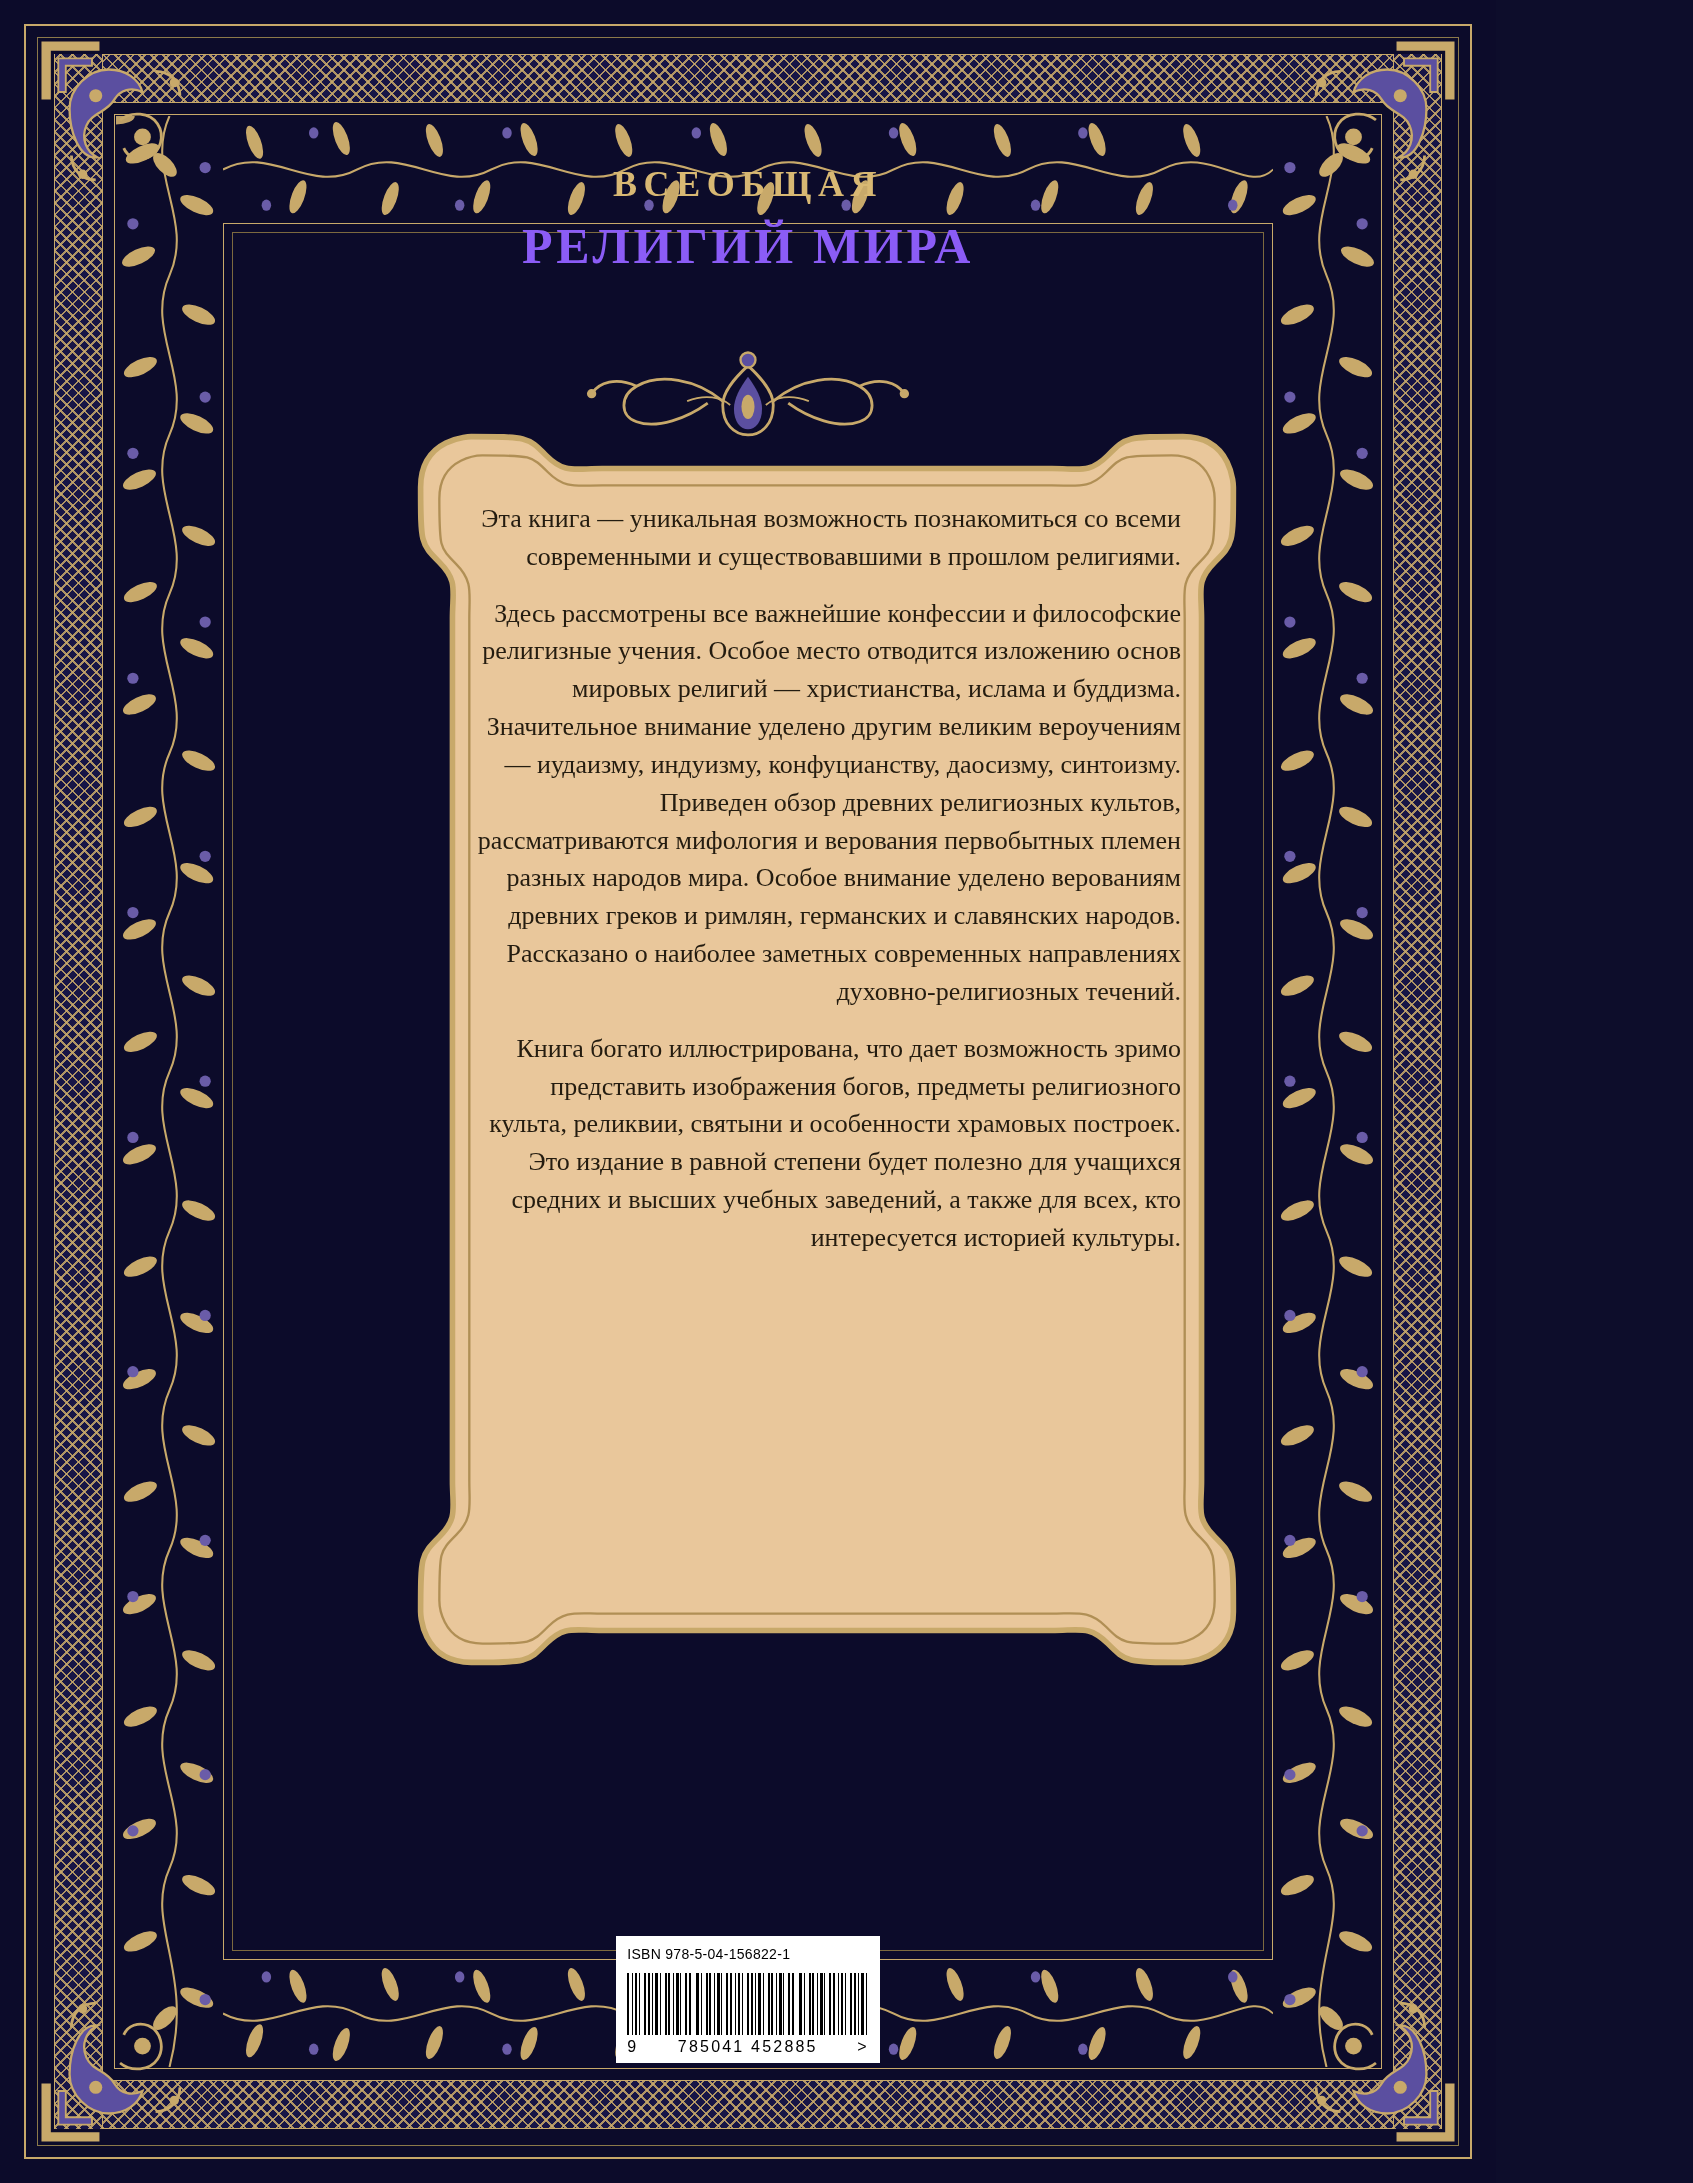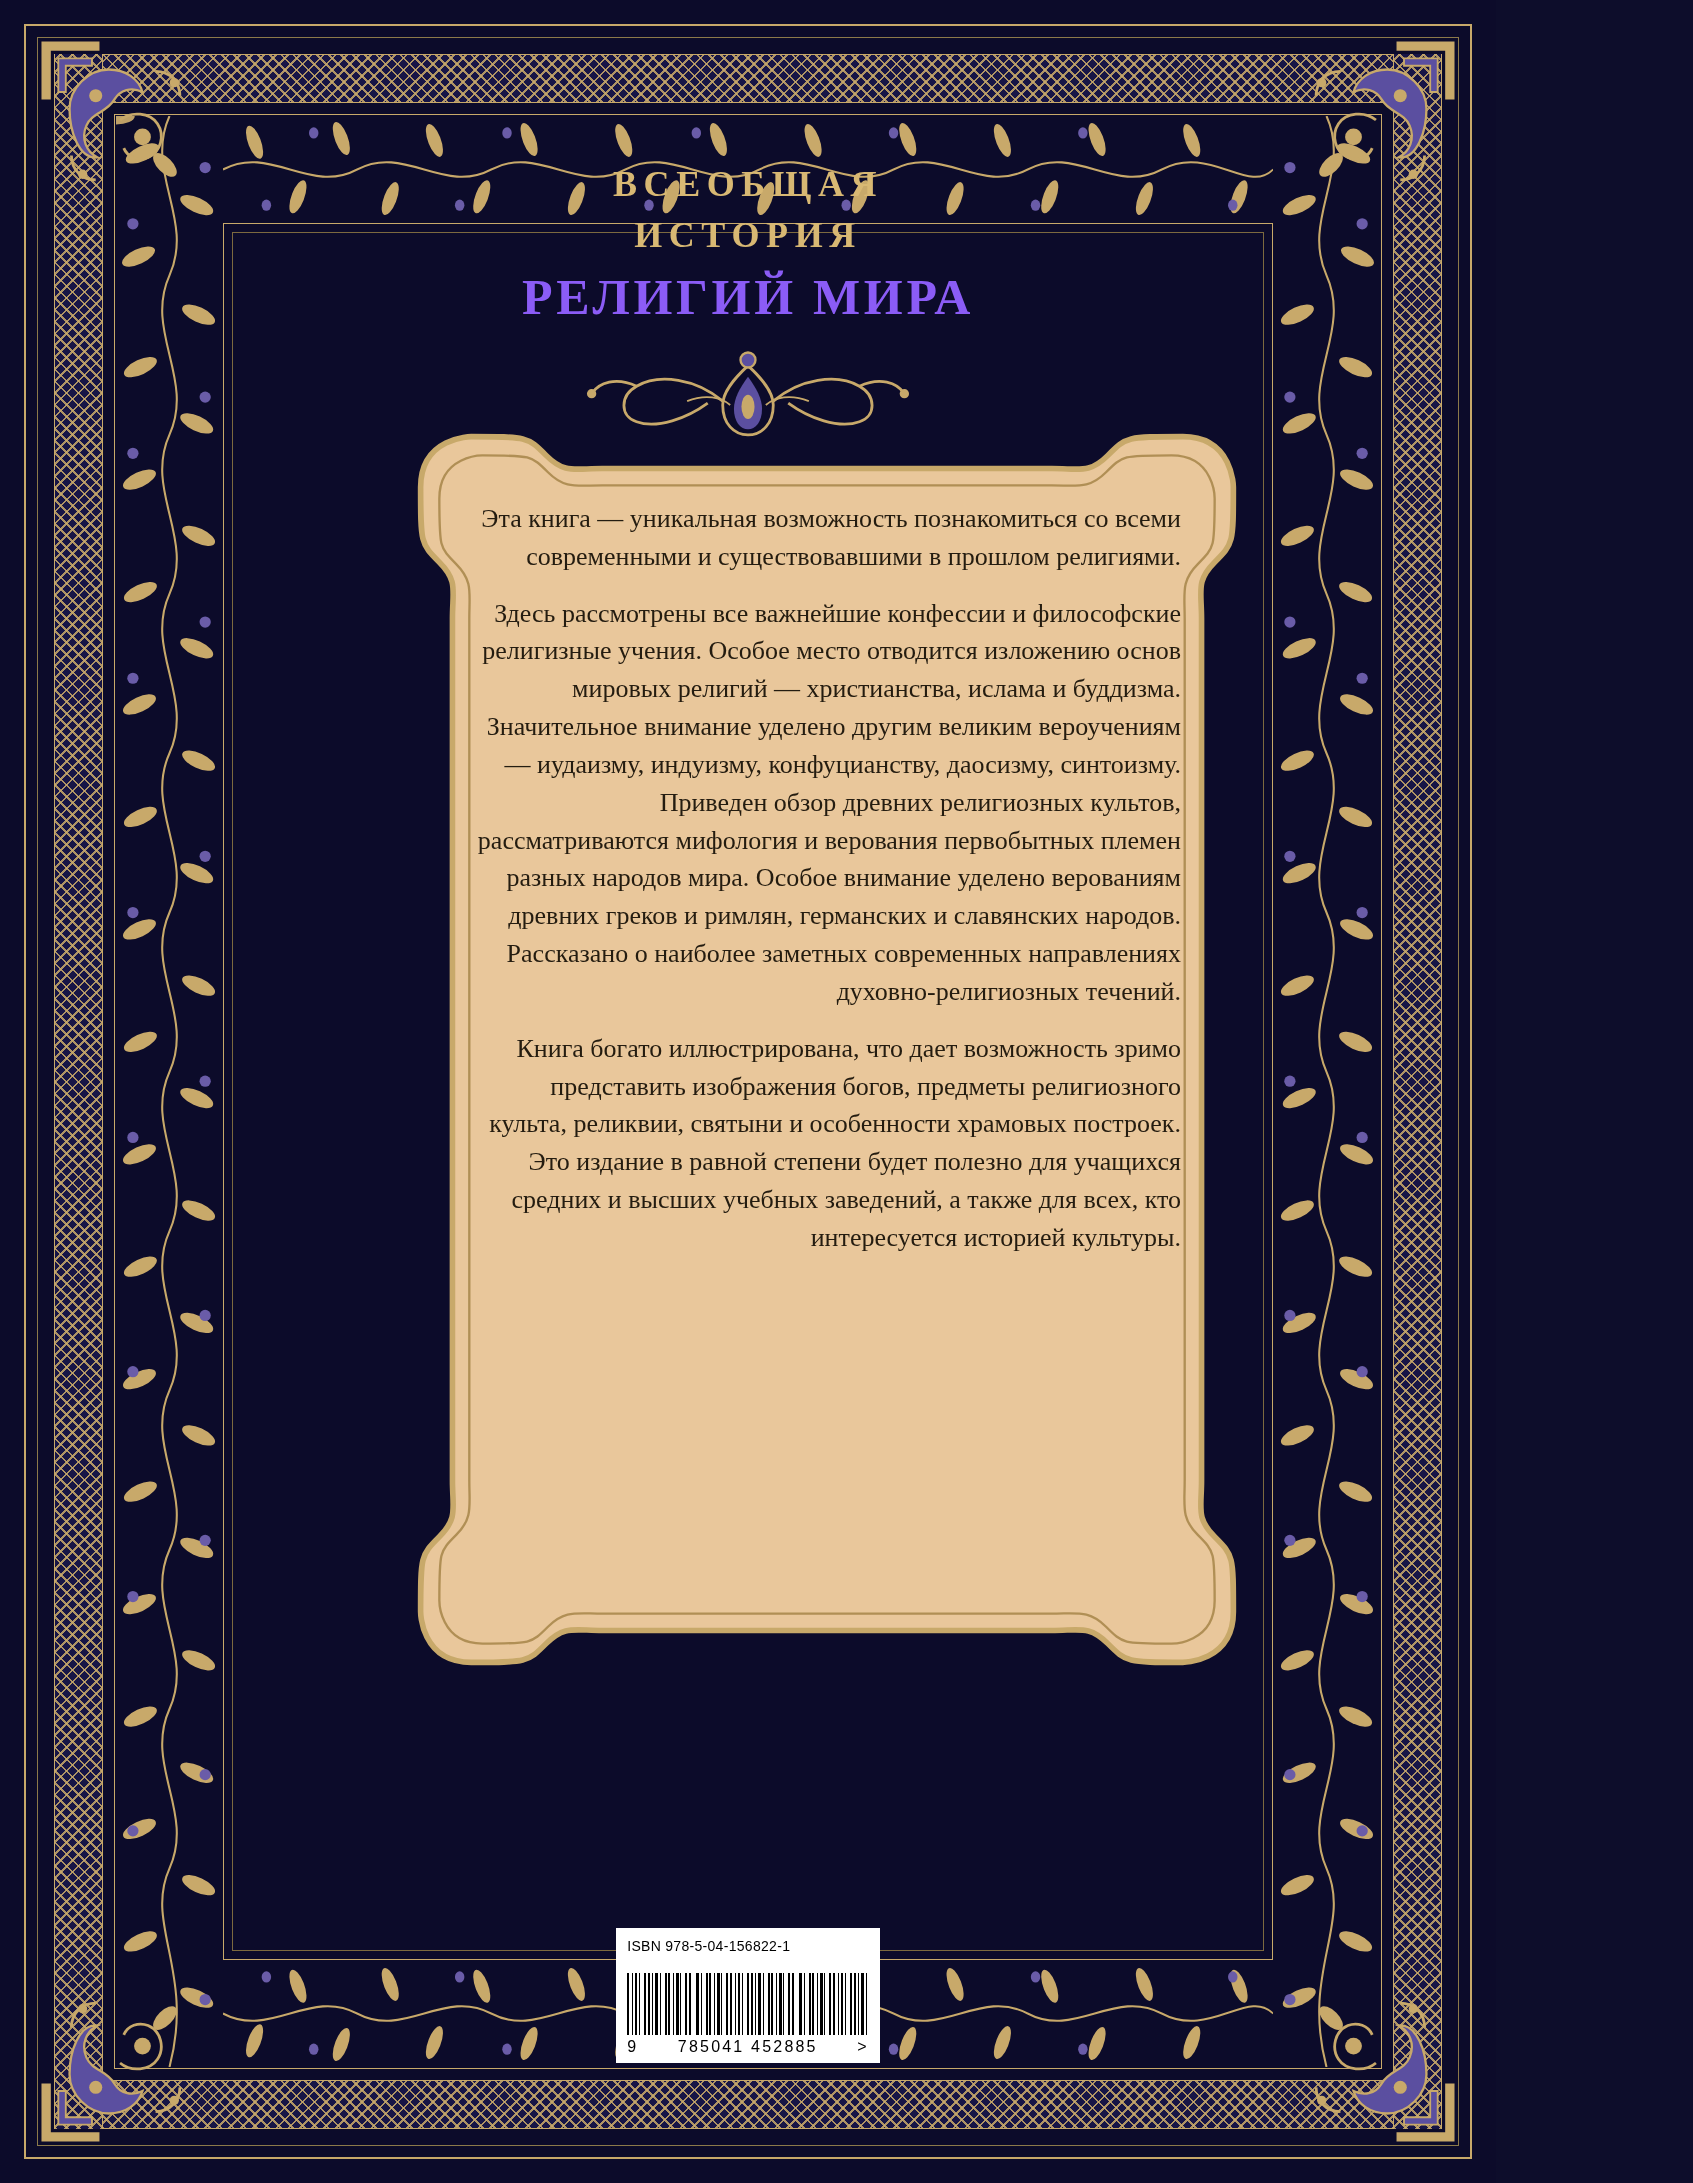--- a/index.html
+++ b/index.html
@@ -176,21 +176,21 @@
     bottom: 120px;
     width: 264px;
     background: #ffffff;
     padding: 9.4px 11.2px 7.5px 11.2px;
     box-sizing: border-box;
   }
   .isbn-text {
     font-family: "Liberation Sans", sans-serif;
     font-size: 14px;
     color: #000;
-    margin-bottom: 19px;
+    margin-bottom: 11px;
     letter-spacing: 0.3px;
   }
   .bars {
     height: 62px;
     width: 100%;
     background-image:
       repeating-linear-gradient(90deg,
         #000 0px, #000 1.9px, #fff 1.9px, #fff 4.7px,
         #000 4.7px, #000 5.6px, #fff 5.6px, #fff 7.5px,
         #000 7.5px, #000 10.3px, #fff 10.3px, #fff 12px,
@@ -501,21 +501,20 @@
       <path d="M130 40 C146 40 156 52 156 66" fill="none" stroke="#c8a96a" stroke-width="3"></path>
       <path d="M40 130 C40 146 52 156 66 156" fill="none" stroke="#c8a96a" stroke-width="3"></path>
       <circle cx="150" cy="52" r="5" fill="#c8a96a"></circle>
       <circle cx="52" cy="150" r="5" fill="#c8a96a"></circle>
       <ellipse cx="140" cy="140" rx="16" ry="8" fill="#c8a96a" transform="rotate(45 140 140)"></ellipse>
     </svg>
   </div>
 
   <div class="title-block">
     <div class="title-line1">ВСЕОБЩАЯ</div>
-    <div class="title-line2">ИСТОРИЯ</div>
     <div class="title-line3">РЕЛИГИЙ МИРА</div>
   </div>
 
   <div class="flourish">
     <svg viewBox="0 0 430 110" xmlns="http://www.w3.org/2000/svg">
       <g fill="none" stroke="#c8a96a" stroke-width="3">
         <path d="M215 22 C200 36 188 50 188 64 C188 84 200 96 215 96 C230 96 242 84 242 64 C242 50 230 36 215 22 Z"></path>
         <path d="M188 60 C160 36 120 30 96 44 C78 54 78 76 96 82 C118 90 150 78 172 62"></path>
         <path d="M242 60 C270 36 310 30 334 44 C352 54 352 76 334 82 C312 90 280 78 258 62"></path>
         <path d="M96 44 C74 34 56 40 48 52"></path>

